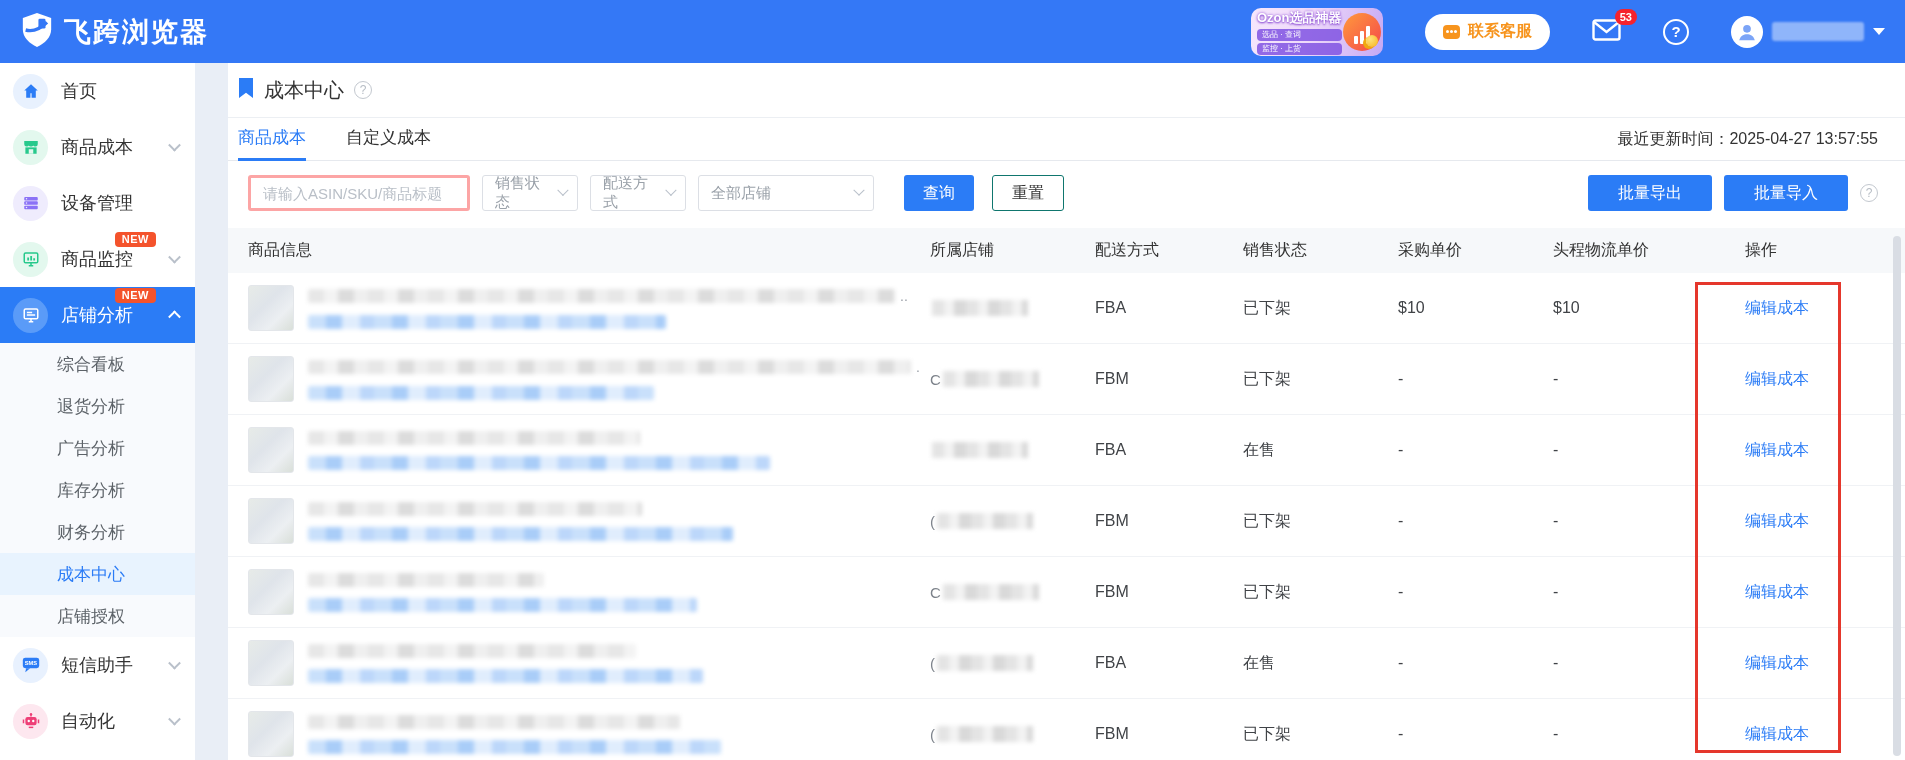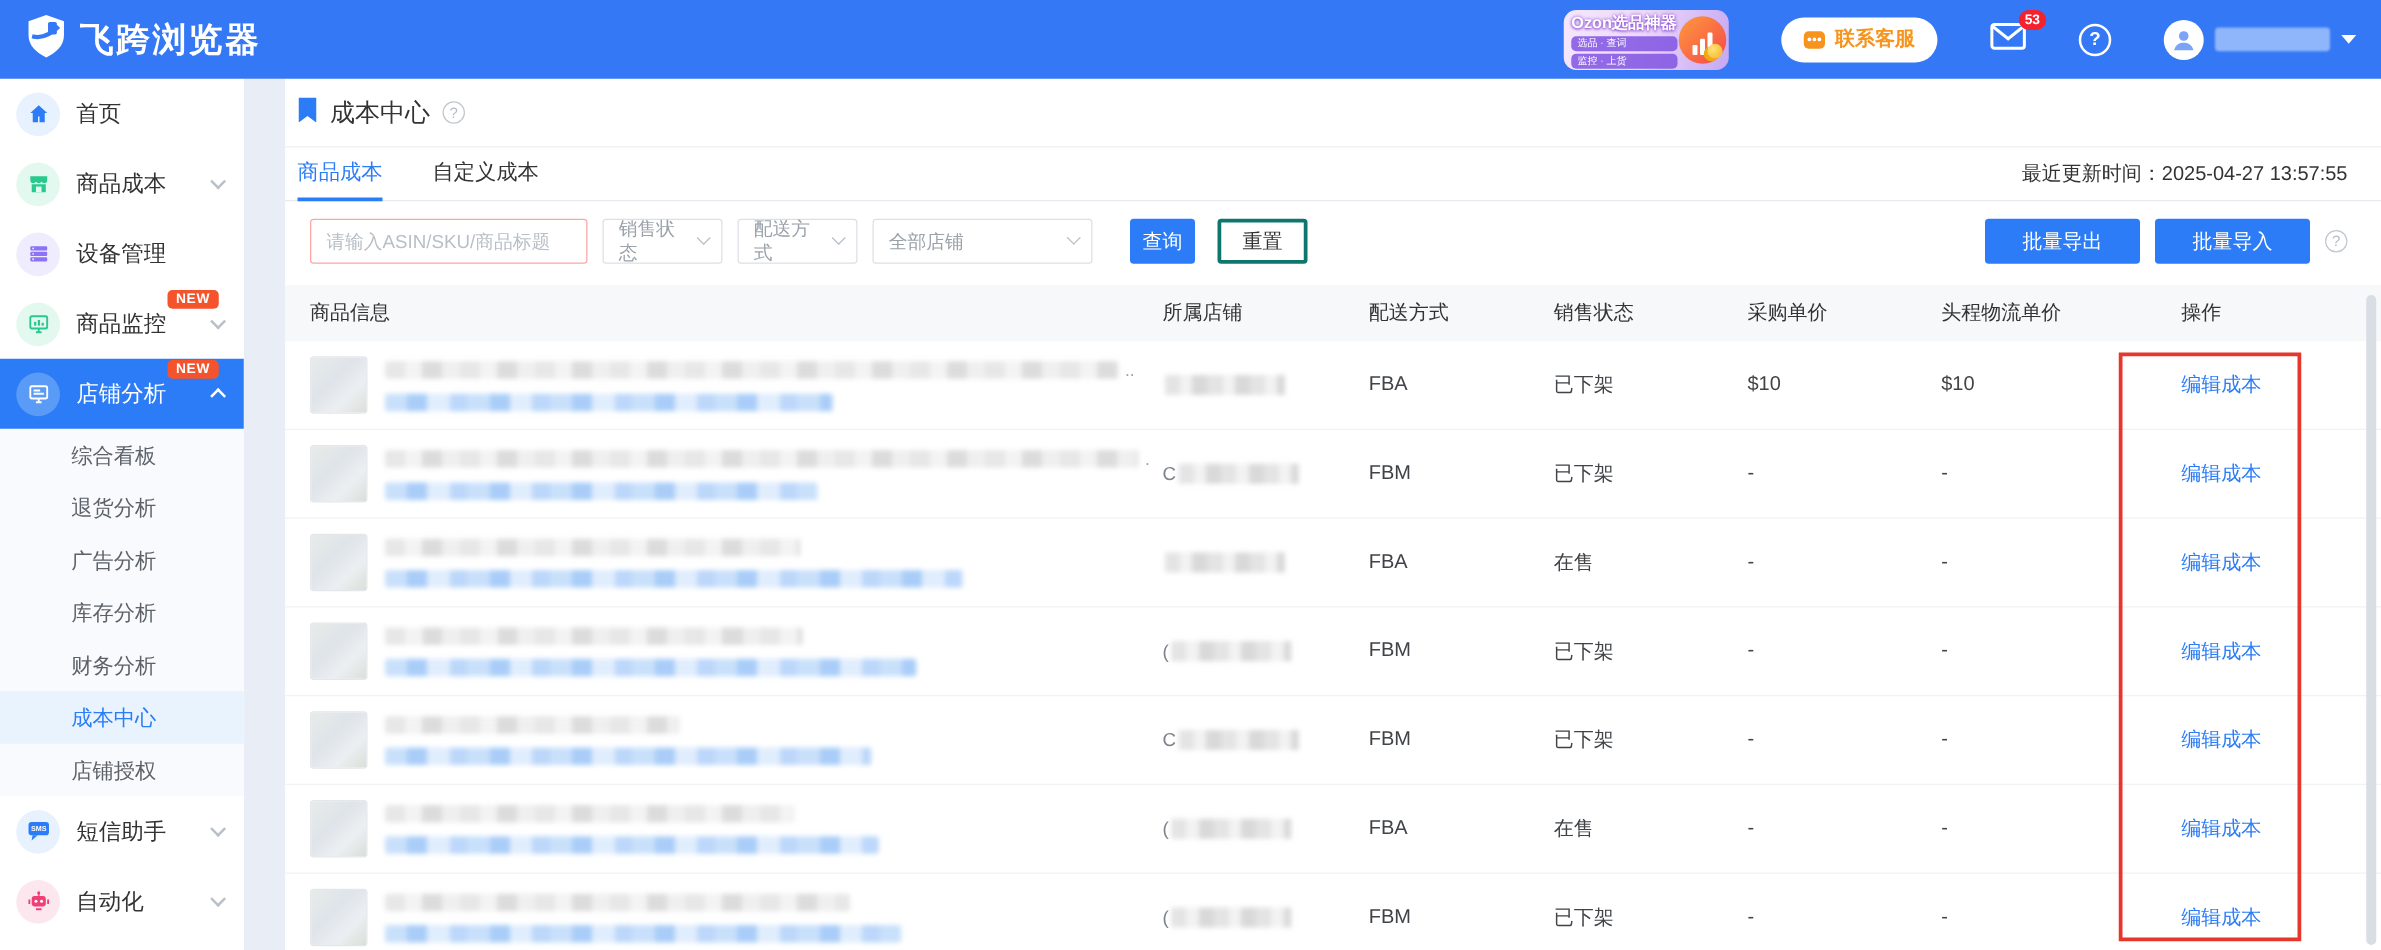--- a/index.html
+++ b/index.html
@@ -39,48 +39,48 @@
   .sidebar { position:absolute; top:63px; left:0; width:195px; bottom:0; background:#fff; z-index:20; }
   .side-item { position:relative; height:56px; display:flex; align-items:center; padding-left:13px; cursor:pointer; }
   .side-item .icircle { width:35px; height:35px; border-radius:50%; display:flex; align-items:center; justify-content:center; margin-right:13px; flex:0 0 auto; }
   .slabel { font-size:18px; color:#333;font-family:Liberation Mono, monospace; }
   .side-item.active { background:#2b7cf6; }
   .side-item.active .slabel { color:#fff; }
   .c-lblue { background:#e8f1fe; } .c-lgreen { background:#e3f8ee; } .c-lpurple { background:#efecfd; } .c-mblue { background:#5a9bf8; } .c-lpink { background:#fde7ef; }
   .chev { position:absolute; right:16px; top:50%; width:9px; height:9px; border-right:2px solid #b9c0ca; border-bottom:2px solid #b9c0ca; }
   .chev.down { transform:translateY(-70%) rotate(45deg); }
   .chev.up { border-color:#fff; transform:translateY(-30%) rotate(-135deg); }
-  .new-badge { position:absolute; top:1px; right:20px; background:#f4532c; color:#fff; font-size:11px; font-weight:bold; border-radius:4px; padding:1px 7px 2px; letter-spacing:.5px; }
+  .new-badge { position:absolute; top:1px; right:39px; background:#f4532c; color:#fff; font-size:11px; font-weight:bold; border-radius:4px; padding:1px 7px 2px; letter-spacing:.5px; }
   .submenu { background:#f8fafd; }
   .sub-item { height:42px; display:flex; align-items:center; padding-left:57px; font-size:17px; color:#5c6268; cursor:pointer; }
   .sub-item.active { background:#e8f3fe; color:#2b7cf6; }
 
   
   .main { position:absolute; left:195px; top:63px; right:0; bottom:0; background:#e9eef6; }
   .content { position:absolute; left:33px; top:0; right:0; bottom:0; background:#fff; }
 
   .page-head { height:55px; display:flex; align-items:center; padding:0 10px 0 10px; border-bottom:1px solid #eceff3; }
   .page-title { font-size:20px; color:#333; margin:0 10px 0 10px; font-weight:500; }
   .q-ic { width:18px; height:18px; border:1px solid #c3c8cf; border-radius:50%; color:#b7bdc5; font-size:12px; display:inline-flex; align-items:center; justify-content:center; cursor:pointer; flex:0 0 auto; }
 
   .tabs-row { height:43px; display:flex; align-items:center; padding:0 27px 0 10px; border-bottom:1px solid #e6e9ee; position:relative; }
   .tab { font-size:17px; color:#333; margin-right:40px; height:43px; display:flex; align-items:center; cursor:pointer; border-bottom:3px solid transparent; }
   .tab.active { color:#2b7cf6; border-bottom-color:#2b7cf6; font-weight:500; }
   .update-time { margin-left:auto; font-size:16px; color:#333; }
 
   .filter-row { margin:14px 27px 0 20px; display:flex; align-items:center; gap:12px; }
-  .search-input { width:222px; height:36px; border:1px solid #fca5a5; border-radius:3px; padding:0 12px; font-size:15px; color:#333; outline:none; font-family:inherit; }
+  .search-input { width:222px; height:36px; border:3px solid #fca5a5; border-radius:3px; padding:0 12px; font-size:15px; color:#333; outline:none; font-family:inherit; }
   .search-input::placeholder { color:#b9bfc7; }
   .sel { height:36px; border:1px solid #dcdfe5; border-radius:3px; display:flex; align-items:center; justify-content:space-between; padding:0 10px 0 12px; font-size:15px; color:#9aa1a9; cursor:pointer; background:#fff; }
   .sel .chev2 { width:8px; height:8px; border-right:1.6px solid #b9c0ca; border-bottom:1.6px solid #b9c0ca; transform:rotate(45deg) translate(-2px,-2px); margin-left:8px; }
   .sel-status { width:96px; } .sel-delivery { width:96px; } .sel-store { width:176px; }
   .btn { height:36px; border-radius:3px; font-size:16px; display:flex; align-items:center; justify-content:center; cursor:pointer; border:none; font-family:inherit; }
   .btn-blue { background:#2b7cf6; color:#fff; }
-  .btn-plain { background:#fff; color:#333; border:3px solid #0f766e; }
-  .btn-query { width:52px; margin-left:18px;text-align:right; }
+  .btn-plain { background:#fff; color:#333; border:1px solid #0f766e; }
+  .btn-query { width:70px; margin-left:18px;text-align:right; }
   .btn-reset { width:72px; margin-left:6px; }
   .right-actions { margin-left:auto; display:flex; align-items:center; gap:12px; }
   .btn-batch { width:124px; }
 
   
   .table { margin-top:17px; }
   .thead { height:45px; background:#f6f8fa; display:flex; align-items:center; padding-left:20px; font-size:16px; color:#333; font-weight:500; }
   .trow { height:71px; display:flex; align-items:center; padding-left:20px; border-bottom:1px solid #f0f2f5; }
   .col-product { width:682px; } .col-store { width:165px; } .col-delivery { width:148px; } .col-status { width:155px; } .col-purchase { width:155px; } .col-logistics { width:192px; } .col-action { width:133px; }
   .cell { font-size:16px; color:#404347; display:flex; align-items:center; }

